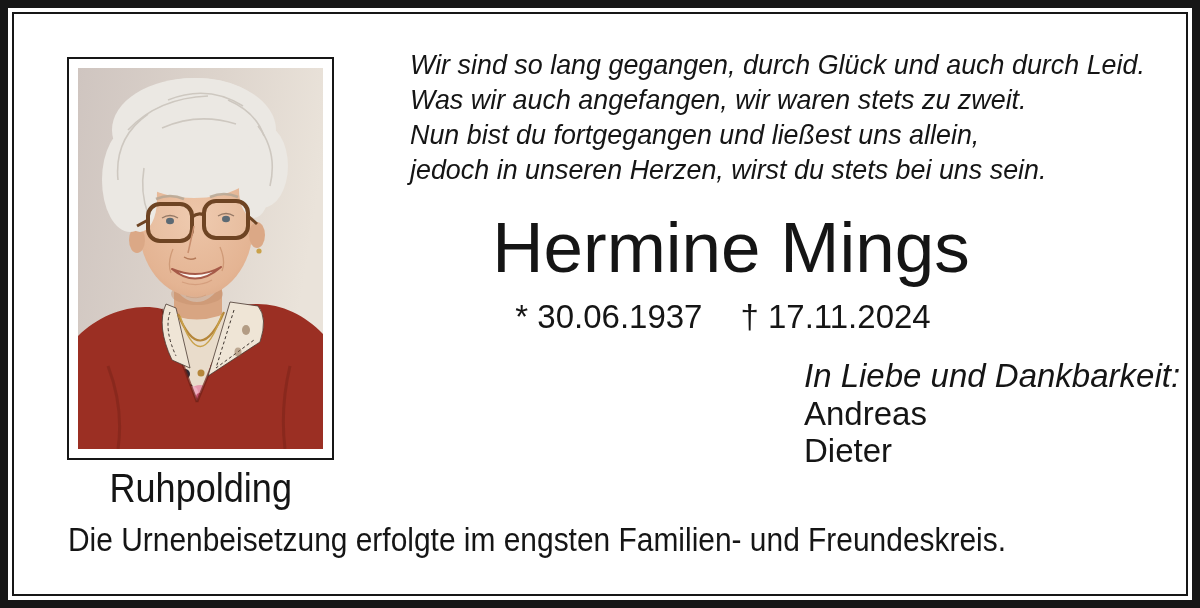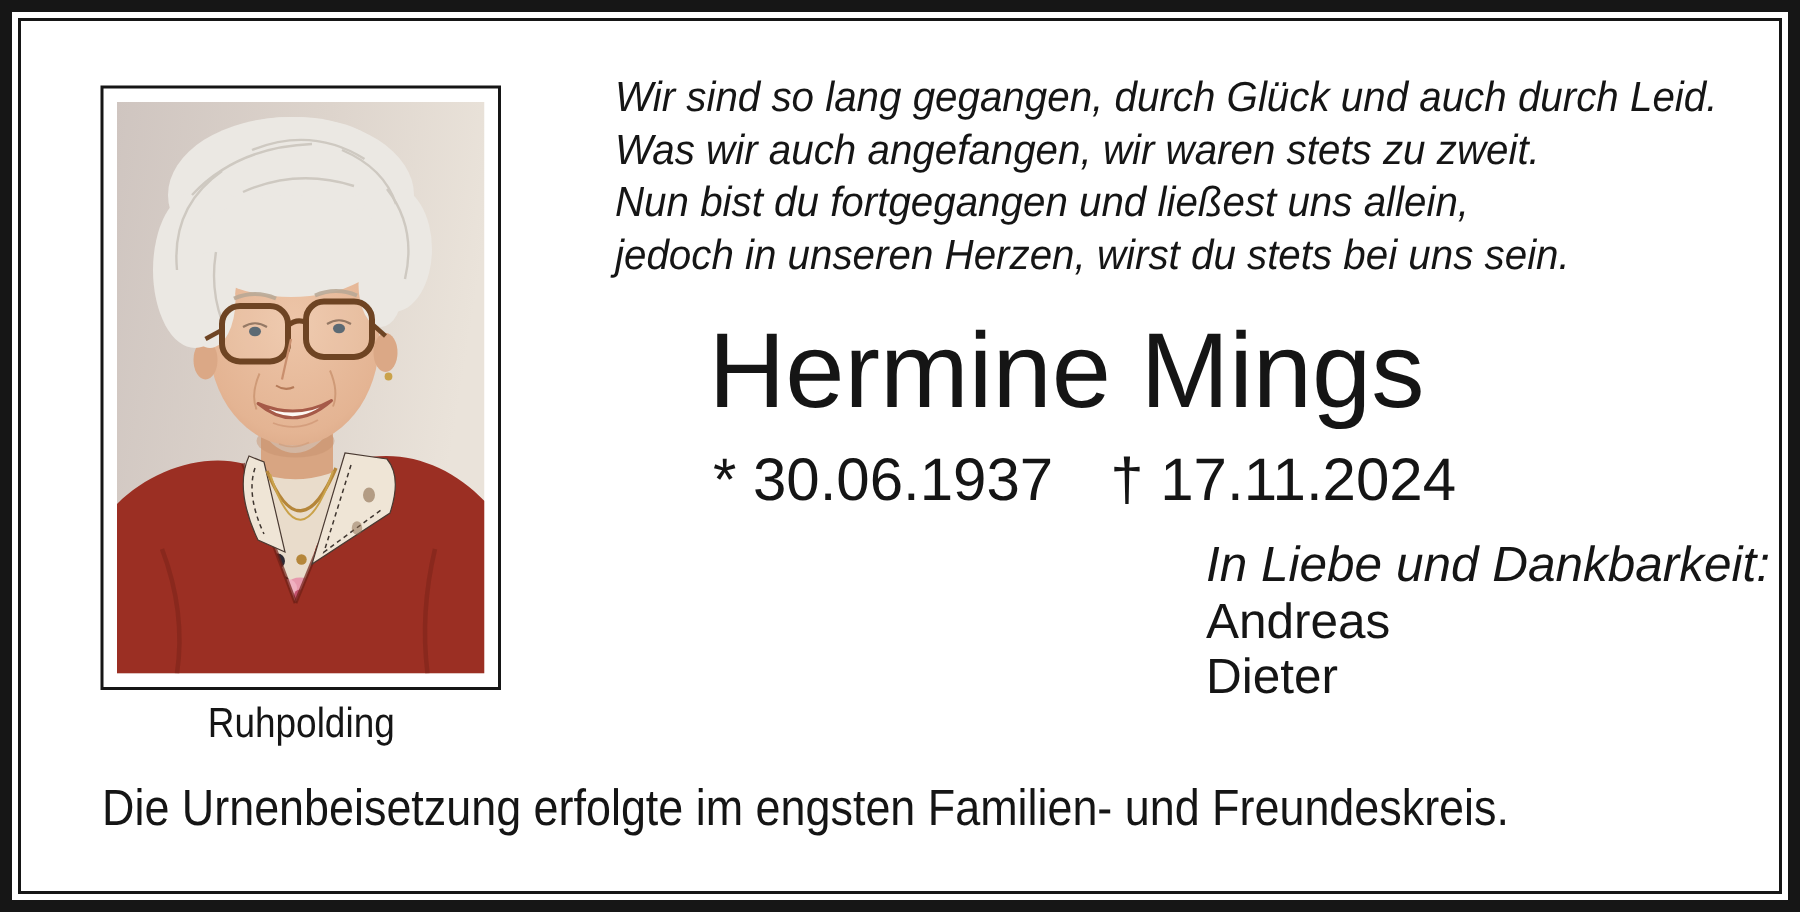--- a/index.html
+++ b/index.html
@@ -16,39 +16,39 @@
   }
   .photo-frame svg{display:block;width:100%;height:100%;}
 
   .poem{
     position:absolute;left:410px;top:47px;
     font-style:italic;font-size:28px;line-height:35px;
     transform:scaleX(.96);transform-origin:left top;white-space:nowrap;
   }
 
   .name{
-    position:absolute;left:398px;top:212px;width:626px;text-align:center;
+    position:absolute;left:418px;top:212px;width:626px;text-align:center;
     font-size:71px;line-height:1;white-space:nowrap;
   }
 
   .dates{
     position:absolute;left:410px;top:300px;width:626px;text-align:center;
-    font-size:40px;line-height:1;white-space:nowrap;
+    font-size:33px;line-height:1;white-space:nowrap;
   }
   .dates .death{margin-left:38px;}
 
   .family{
     position:absolute;left:804px;top:357px;
     font-size:33px;line-height:37.5px;white-space:nowrap;
   }
   .family .closing{font-style:italic;}
 
   .place{
     position:absolute;left:67px;top:468px;width:267px;text-align:center;
-    font-size:28px;line-height:1;white-space:nowrap;
+    font-size:41px;line-height:1;white-space:nowrap;
   }
   .place span{display:inline-block;transform:scaleX(.88);transform-origin:center top;}
 
   .footer{
     position:absolute;left:68px;top:522px;font-size:34px;line-height:1;
     white-space:nowrap;transform:scaleX(.88);transform-origin:left top;
   }
 </style>
 </head>
 <body>

